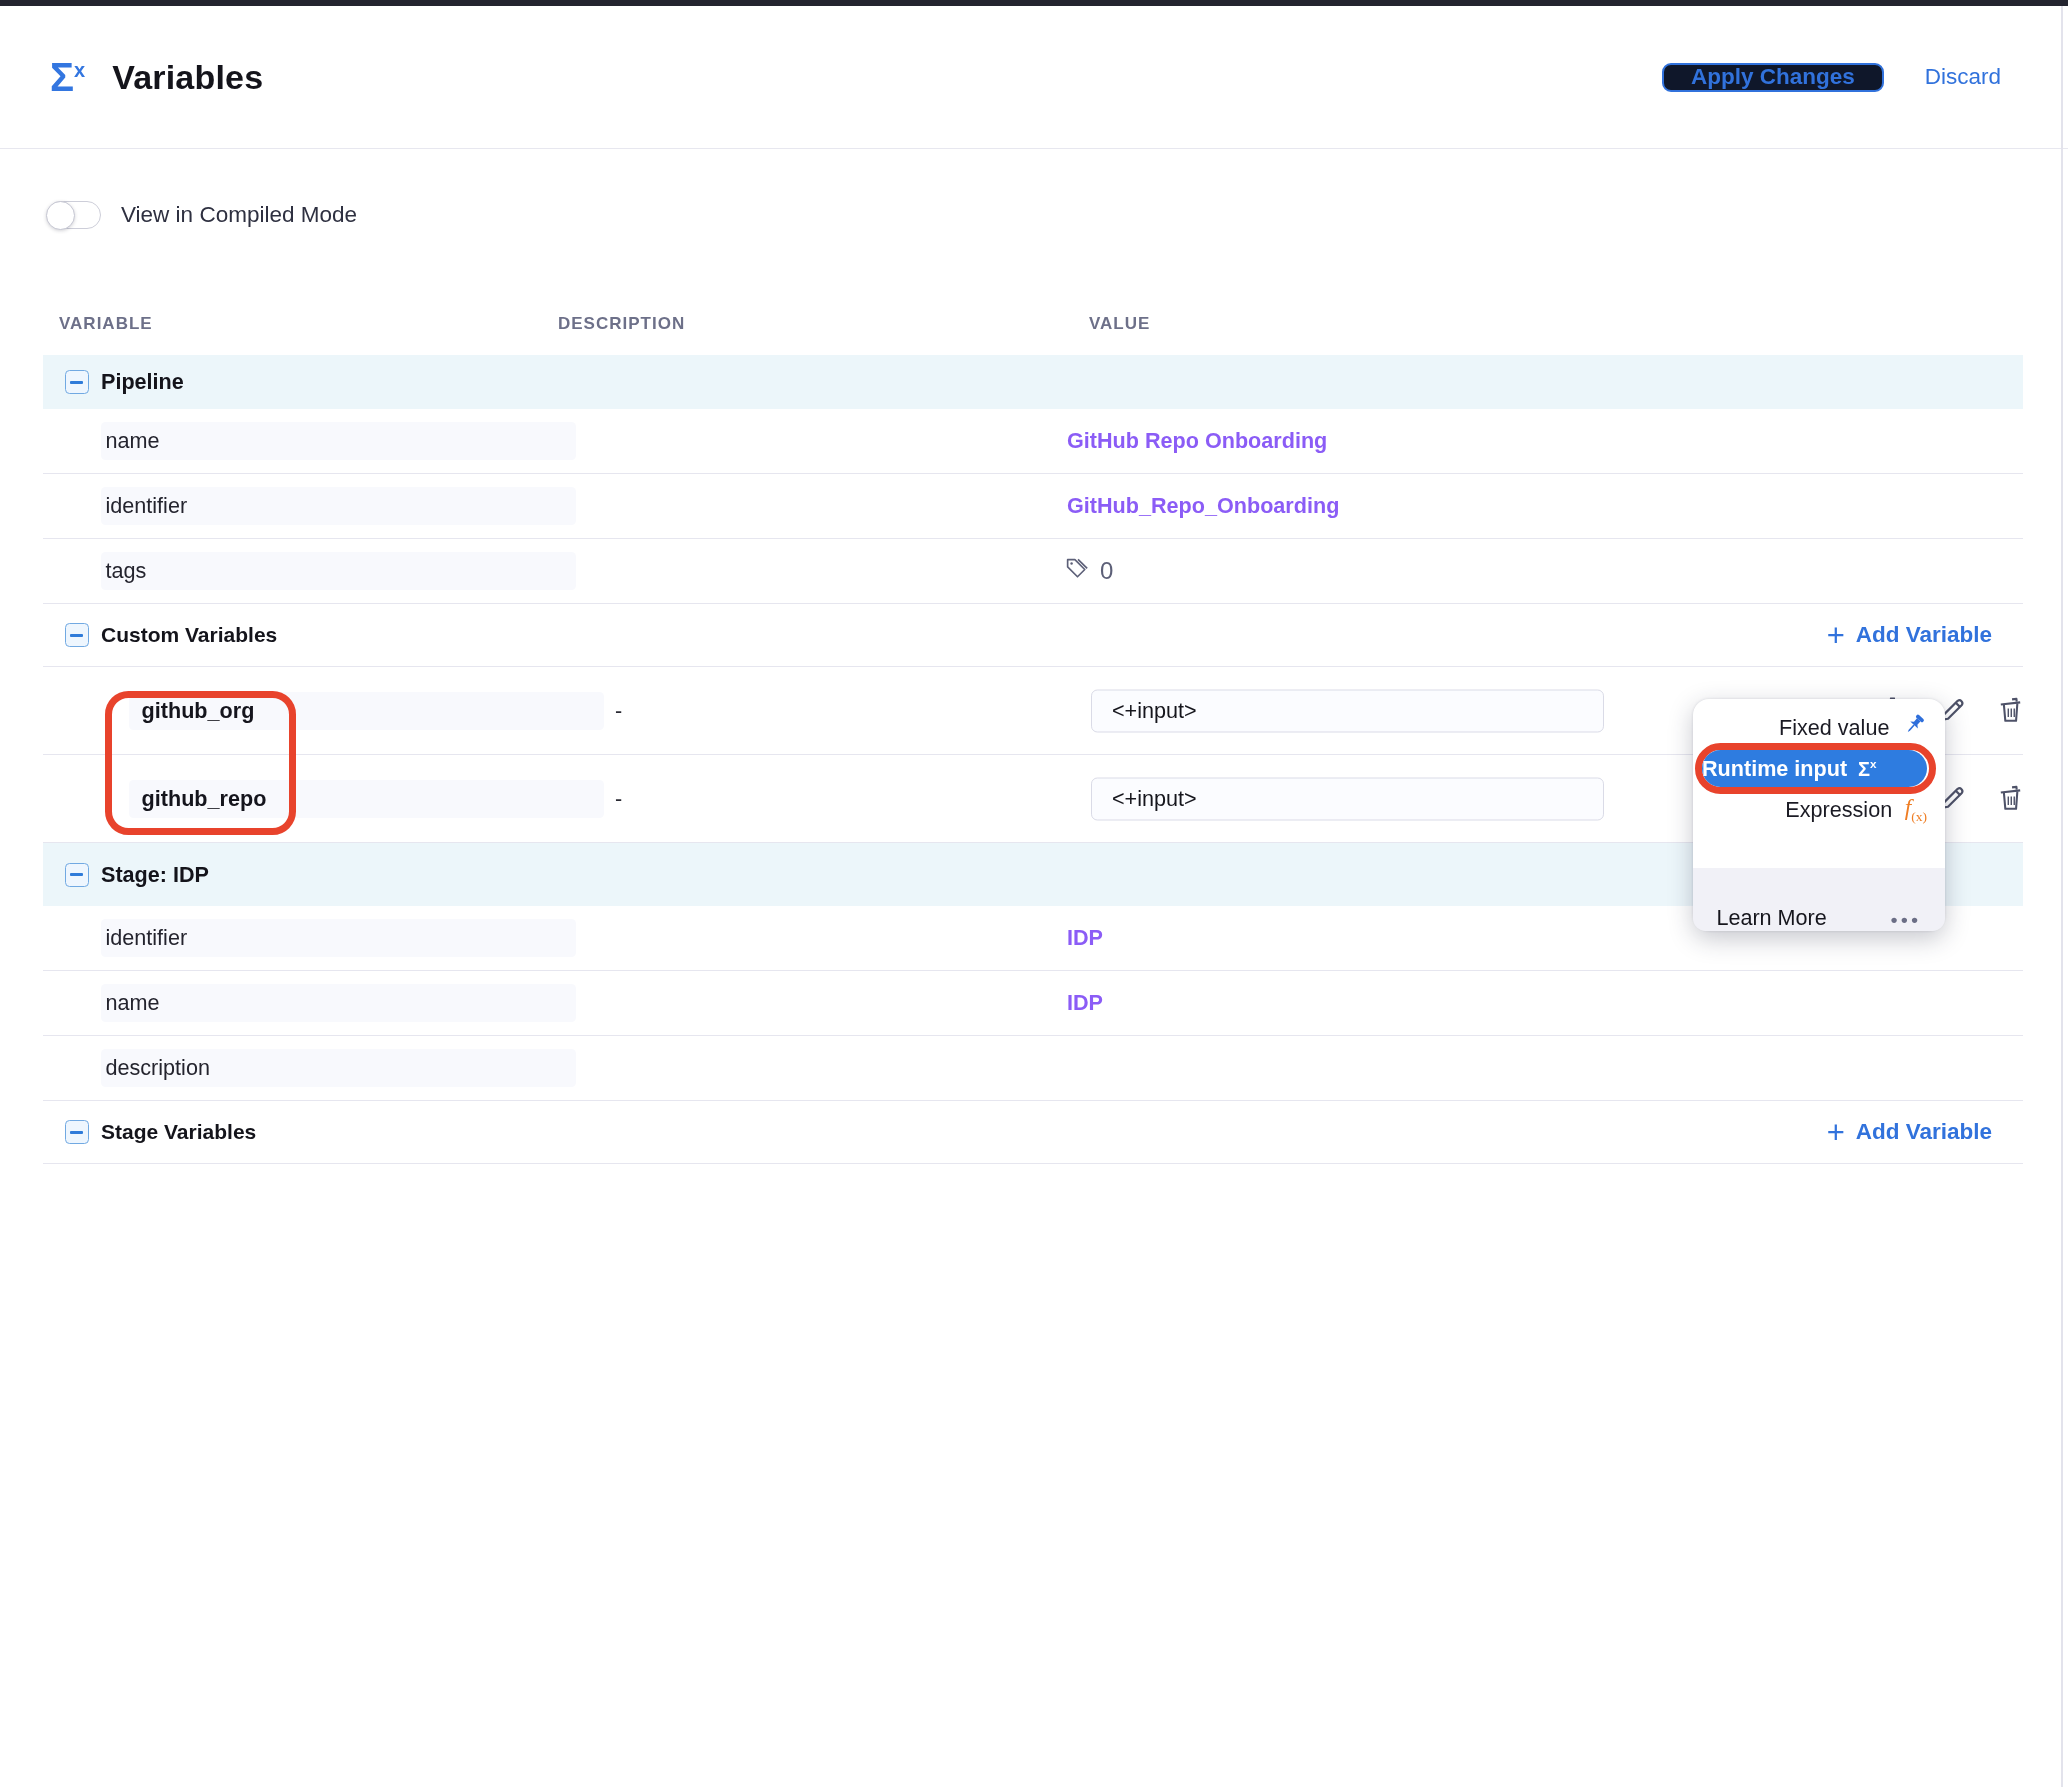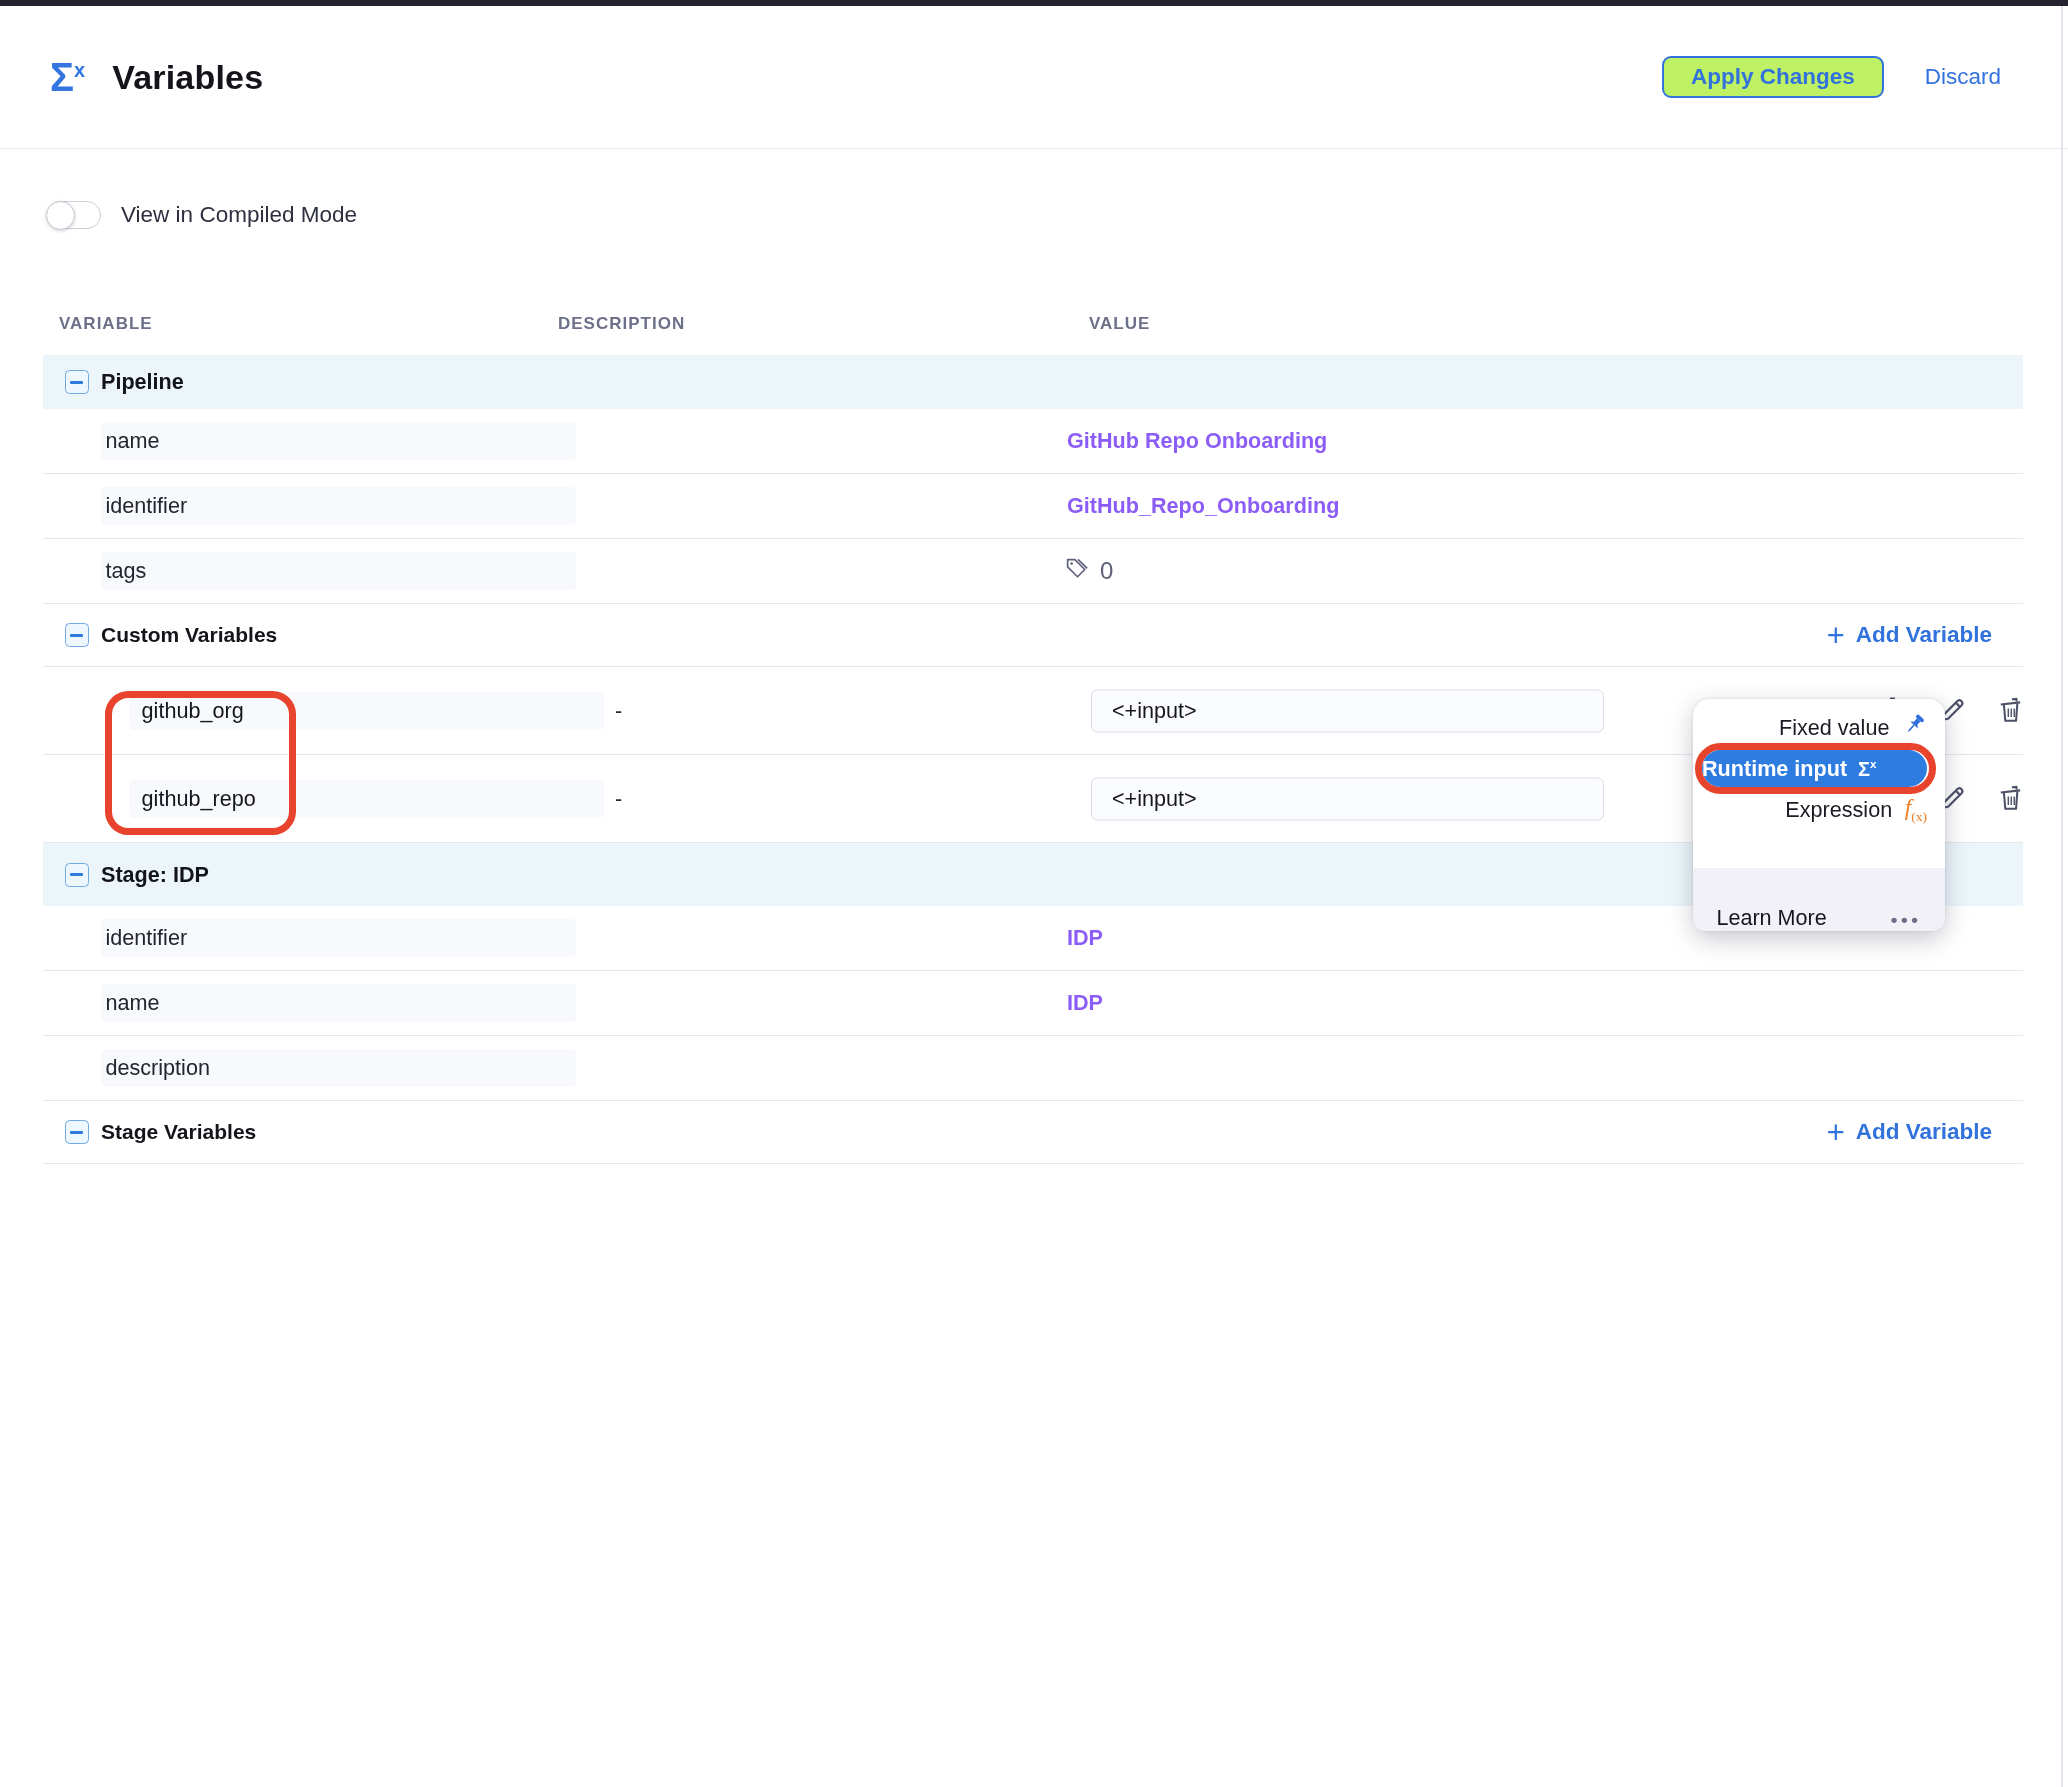--- a/index.html
+++ b/index.html
@@ -15,21 +15,21 @@
     border-bottom:1.8px solid #e7e7ef; background:#fff; }
   .sigma-badge { font-size:40px; font-weight:700; color:#3376e0; line-height:1; margin-right:27px; white-space:nowrap; }
   .sigma-badge sup { font-size:20px; font-weight:700; }
   .page-title { font-size:34px; font-weight:700; color:#14141b; letter-spacing:0.2px; }
   .search-box { margin-left:95px; width:754px; height:54px; border:1.8px solid #d8d9e4; border-radius:8px;
     background:#fbfcfe; display:flex; align-items:center; padding:0 18px; gap:12.6px; }
   .search-box input { border:none; outline:none; background:transparent; font-size:22.5px; color:#333;
     width:100%; font-family:inherit; }
   .search-box input::placeholder { color:#9a9db4; }
   .header-spacer { flex:1; }
-  .apply-btn { height:42px; padding:0 27px; border:2.7px solid #3172dc; border-radius:9px; background:#bef264;
+  .apply-btn { height:29px; padding:0 27px; border:2.7px solid #3172dc; border-radius:9px; background:#0f172a;
     color:#3172dc; font-size:22.5px; font-weight:600; display:flex; align-items:center; margin-right:41px;
     font-family:inherit; cursor:pointer; }
   .discard-btn { font-size:22.5px; color:#3172dc; font-weight:500; cursor:pointer; }
 
   
   .toggle-row { display:flex; align-items:center; gap:20px; margin:52px 0 0 47px; }
   .toggle { position:relative; width:54px; height:28px; border:1.8px solid #cdced9; border-radius:15.3px; background:#fff; }
   .toggle-knob { position:absolute; left:-1.8px; top:-1.8px; width:29px; height:29px; border-radius:50%;
     background:#fff; border:1.8px solid #c5c6d2; box-shadow:0 0.9px 3.6px rgba(40,41,61,.20); }
   .toggle-label { font-size:22.5px; color:#2e3040; }
@@ -53,21 +53,21 @@
 
   .section-title { position:absolute; left:58px; top:50%; transform:translateY(-50%); font-size:21.6px;
     font-weight:700; color:#14141b; }
   .subheader-title { position:absolute; left:58px; top:50%; transform:translateY(-50%); font-size:21px;
     font-weight:700; color:#14141b; }
 
   .label-pill { position:absolute; left:58px; top:50%; transform:translateY(-50%); width:475px; height:38px;
     background:#f8f9fd; border-radius:4.5px; display:flex; align-items:center; padding-left:4.5px; }
   .row.custom .label-pill { left:86px; padding-left:12.6px; }
   .label-text { font-size:21.6px; color:#24242e; font-weight:500; }
-  .row.custom .label-text { font-weight:400; color:#15151d;text-align:center; }
+  .row.custom .label-text { font-weight:700; color:#15151d;text-align:center; }
 
   .value-text { position:absolute; left:1024px; top:50%; transform:translateY(-50%); font-size:21.6px;
     font-weight:700; color:#8b5cf6; }
   .dash { position:absolute; left:572px; top:50%; transform:translateY(-50%); font-size:21.6px; color:#2a2a33; }
 
   .tags-cell { position:absolute; left:1021px; top:50%; transform:translateY(-50%); display:flex;
     align-items:center; gap:9px; color:#5d6078; }
   .tags-cell .count { font-size:24px; }
 
   .input-box { position:absolute; left:1048px; top:50%; transform:translateY(-50%); width:513px; height:43px;

